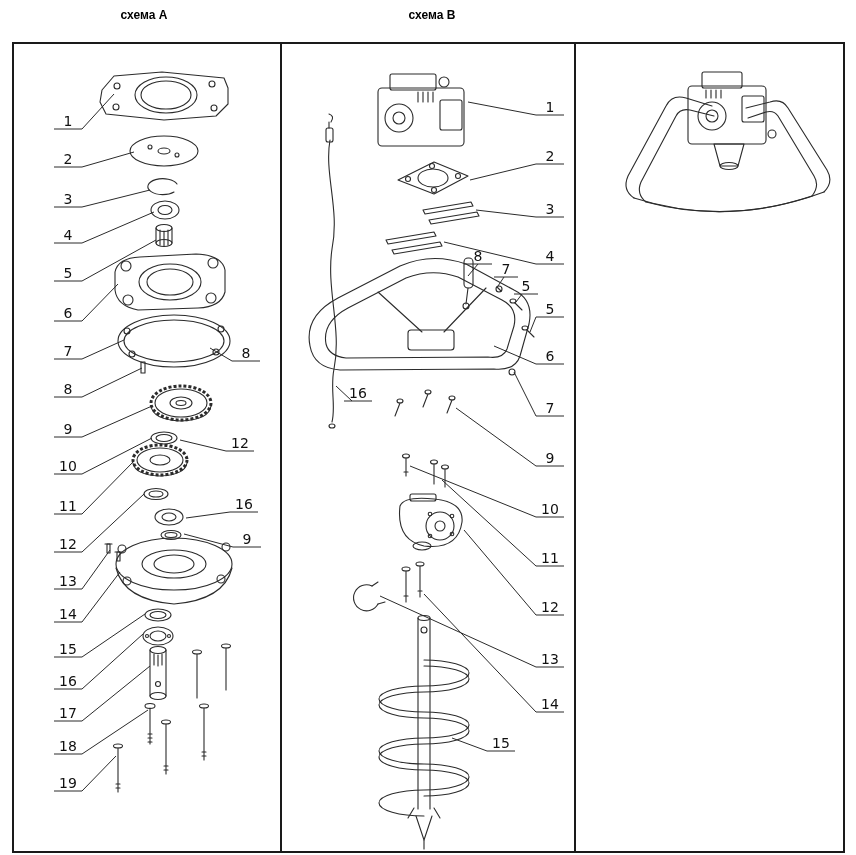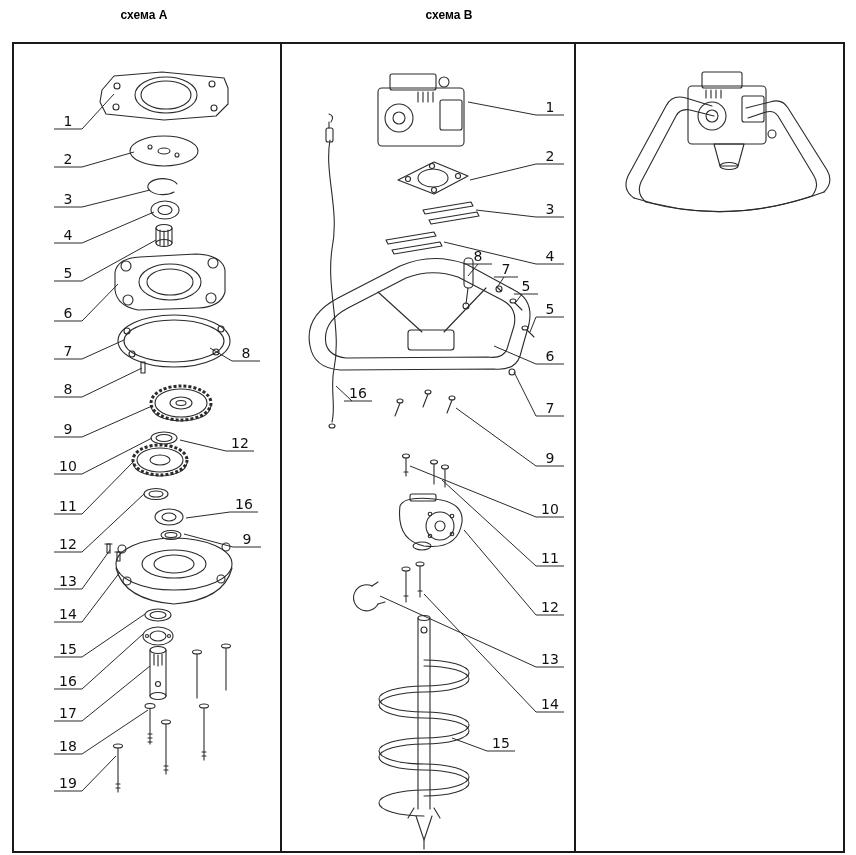--- a/index.html
+++ b/index.html
@@ -1,19 +1,19 @@
 <!DOCTYPE html>
 <html><head>
 <meta charset="utf-8">
 <style>
   html,body{margin:0;padding:0;background:#fff;}
   .page{position:relative;width:856px;height:855px;background:#fff;font-family:"Liberation Sans",sans-serif;overflow:hidden;}
   .scheme-title{position:absolute;top:8px;width:120px;text-align:center;font-weight:bold;font-size:12px;color:#000;}
   .title-a{left:84px;}
-  .title-b{left:389px;}
+  .title-b{left:372px;}
   .frame{position:absolute;left:12px;top:42px;width:829px;height:807px;border:2px solid #1a1a1a;display:flex;background:#fff;}
   .panel{height:100%;box-sizing:border-box;}
   .panel-a{width:268px;border-right:2px solid #1a1a1a;}
   .panel-b{width:294px;border-right:2px solid #1a1a1a;}
   .panel-c{flex:1;}
   svg{display:block;}
   .draw{stroke:#2b2b2b;stroke-width:1.1;fill:none;stroke-linecap:round;stroke-linejoin:round;}
   .teeth{stroke:#2b2b2b;stroke-width:3;fill:none;}
   .leaders{stroke:#2b2b2b;stroke-width:1;fill:none;}
   text.callout{font-size:14px;fill:#111;font-family:"DejaVu Sans",sans-serif;}

